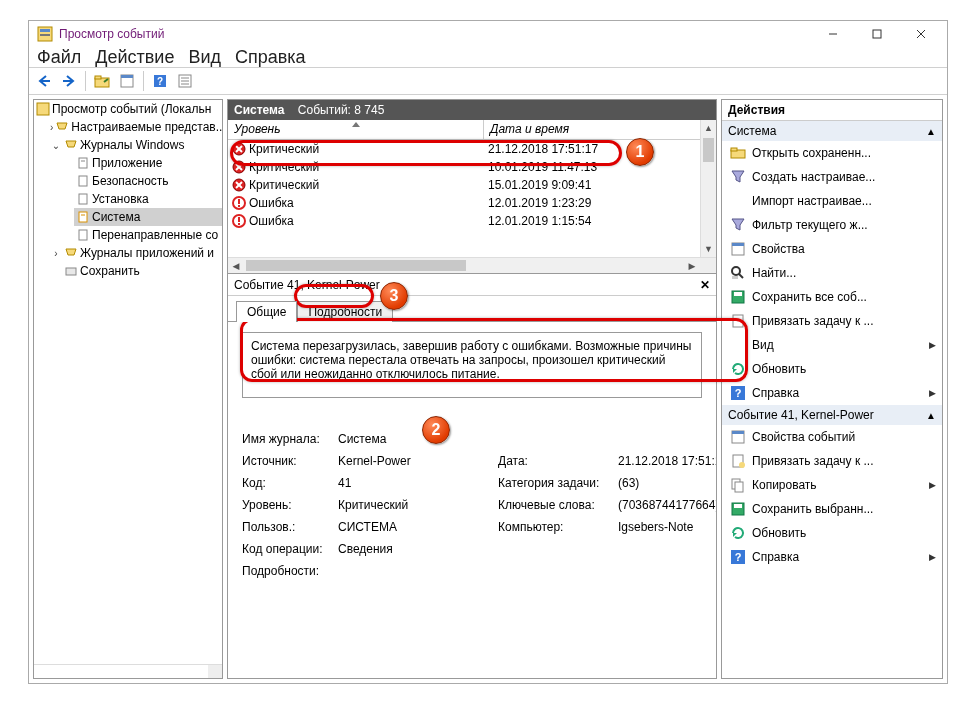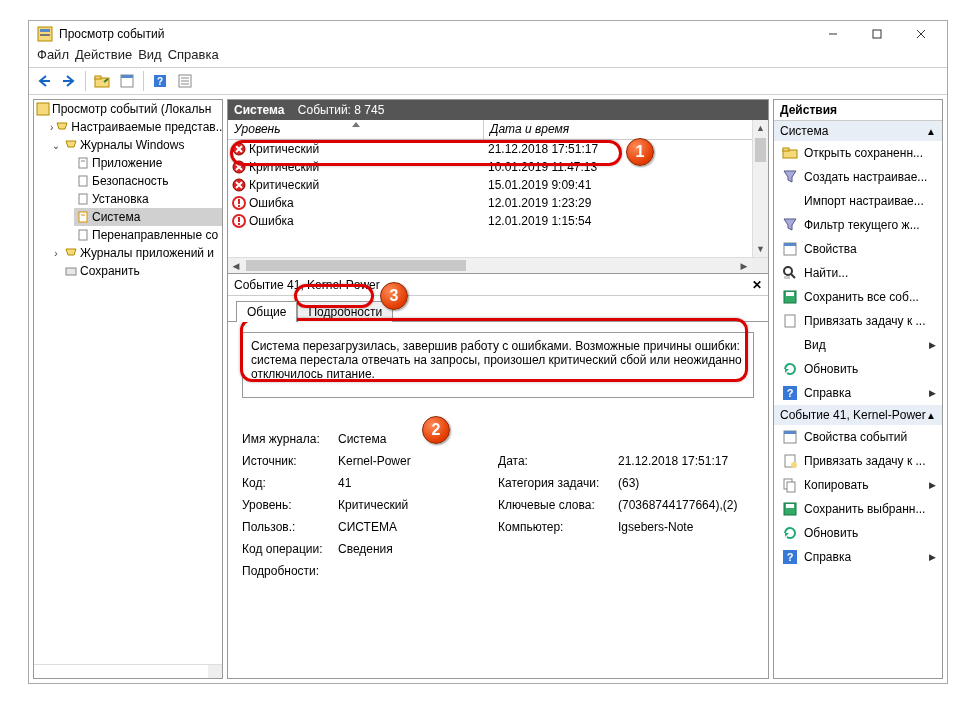--- a/index.html
+++ b/index.html
@@ -3,25 +3,25 @@
 <meta charset="utf-8">
 <style>
   * { box-sizing: border-box; font-family: "Segoe UI", Tahoma, sans-serif; }
   body { margin:0; background:#fff; }
   .outer { padding:20px 28px; }
   .win {
     width:920px; height:664px; border:1px solid #aaa; background:#fff;
     display:flex; flex-direction:column; position:relative;
   }
   .titlebar { height:26px; display:flex; align-items:center; padding:0 4px;
-    font-size:12px; color:#000000; }
+    font-size:12px; color:#701a75; }
   .titlebar .ticon{ width:16px;height:16px; margin:0 6px 0 4px; }
   .titlebar .spacer{flex:1}
   .tbtn{ width:44px;height:26px; display:flex;align-items:center;justify-content:center; color:#333;}
-  .menubar{ height:20px; display:flex; gap:6px; padding:0 8px; font-size:13px; color:#222;}
+  .menubar{ height:20px; display:flex; gap:14px; padding:0 8px; font-size:18px; color:#222;}
   .menubar span{cursor:default}
   .toolbar{ height:28px; border-top:1px solid #d0d0d0; border-bottom:1px solid #d0d0d0;
     display:flex; align-items:center; gap:3px; padding:0 4px;}
   .tb { width:22px;height:22px; display:flex;align-items:center;justify-content:center; border:1px solid transparent;}
   .sep{ width:1px;height:20px;background:#ccc; margin:0 2px;}
 
   .body { flex:1; display:flex; padding:4px; gap:4px; overflow:hidden;}
   .tree { width:190px; border:1px solid #999; background:#fff; font-size:12px; overflow:auto; position:relative;}
   .tree ul{list-style:none;margin:0;padding:0}
   .tree li{white-space:nowrap}
@@ -59,21 +59,21 @@
   .dhdr .x{ margin-left:auto; font-weight:bold; cursor:default}
   .tabs{ height:26px; display:flex; padding:4px 8px 0; gap:0; font-size:12px; border-bottom:1px solid #999; position:relative;}
   .tab{ padding:3px 10px; border:1px solid #999; border-bottom:none; background:#fff; position:relative; top:1px;}
   .tab.active{ background:#fff; z-index:2;}
   .tab.inactive{ background:#f0f0f0;}
   .dcontent{ flex:1; overflow:auto; padding:10px 14px; font-size:12px;}
   .msgbox{ border:1px solid #999; background:#fff; padding:6px 8px; height:66px; overflow:hidden; position:relative;}
   .props{ margin-top:34px; display:grid; grid-template-columns: 96px 160px 120px 160px; row-gap:8px; font-size:12px;}
   .link{color:#0066cc; text-decoration:underline}
 
-  .actions{ width:170px; border:1px solid #999; display:flex; flex-direction:column; font-size:12px;}
+  .actions{ width:222px; border:1px solid #999; display:flex; flex-direction:column; font-size:12px;}
   .actions .ah{ background:#fff; border-bottom:1px solid #ccc; padding:3px 6px; font-weight:bold;}
   .actions .sh{ background:#e8eef6; padding:3px 6px; display:flex; align-items:center; justify-content:space-between;}
   .actions .ai{ padding:4px 6px 4px 8px; display:flex; align-items:center; gap:6px; white-space:nowrap; overflow:hidden; text-overflow:ellipsis;}
   .actions .ai .chev{margin-left:auto; font-size:9px; color:#333}
   .actions .ic{width:16px;height:16px;display:inline-flex;align-items:center;justify-content:center;flex-shrink:0}
 
   
   .ring{position:absolute; border:3px solid #d00; border-radius:14px; box-shadow:0 0 3px rgba(0,0,0,.3); pointer-events:none;}
   .num{position:absolute; width:28px;height:28px; border-radius:50%;
     background:radial-gradient(circle at 35% 30%, #ff8a58, #e13b00 70%);

